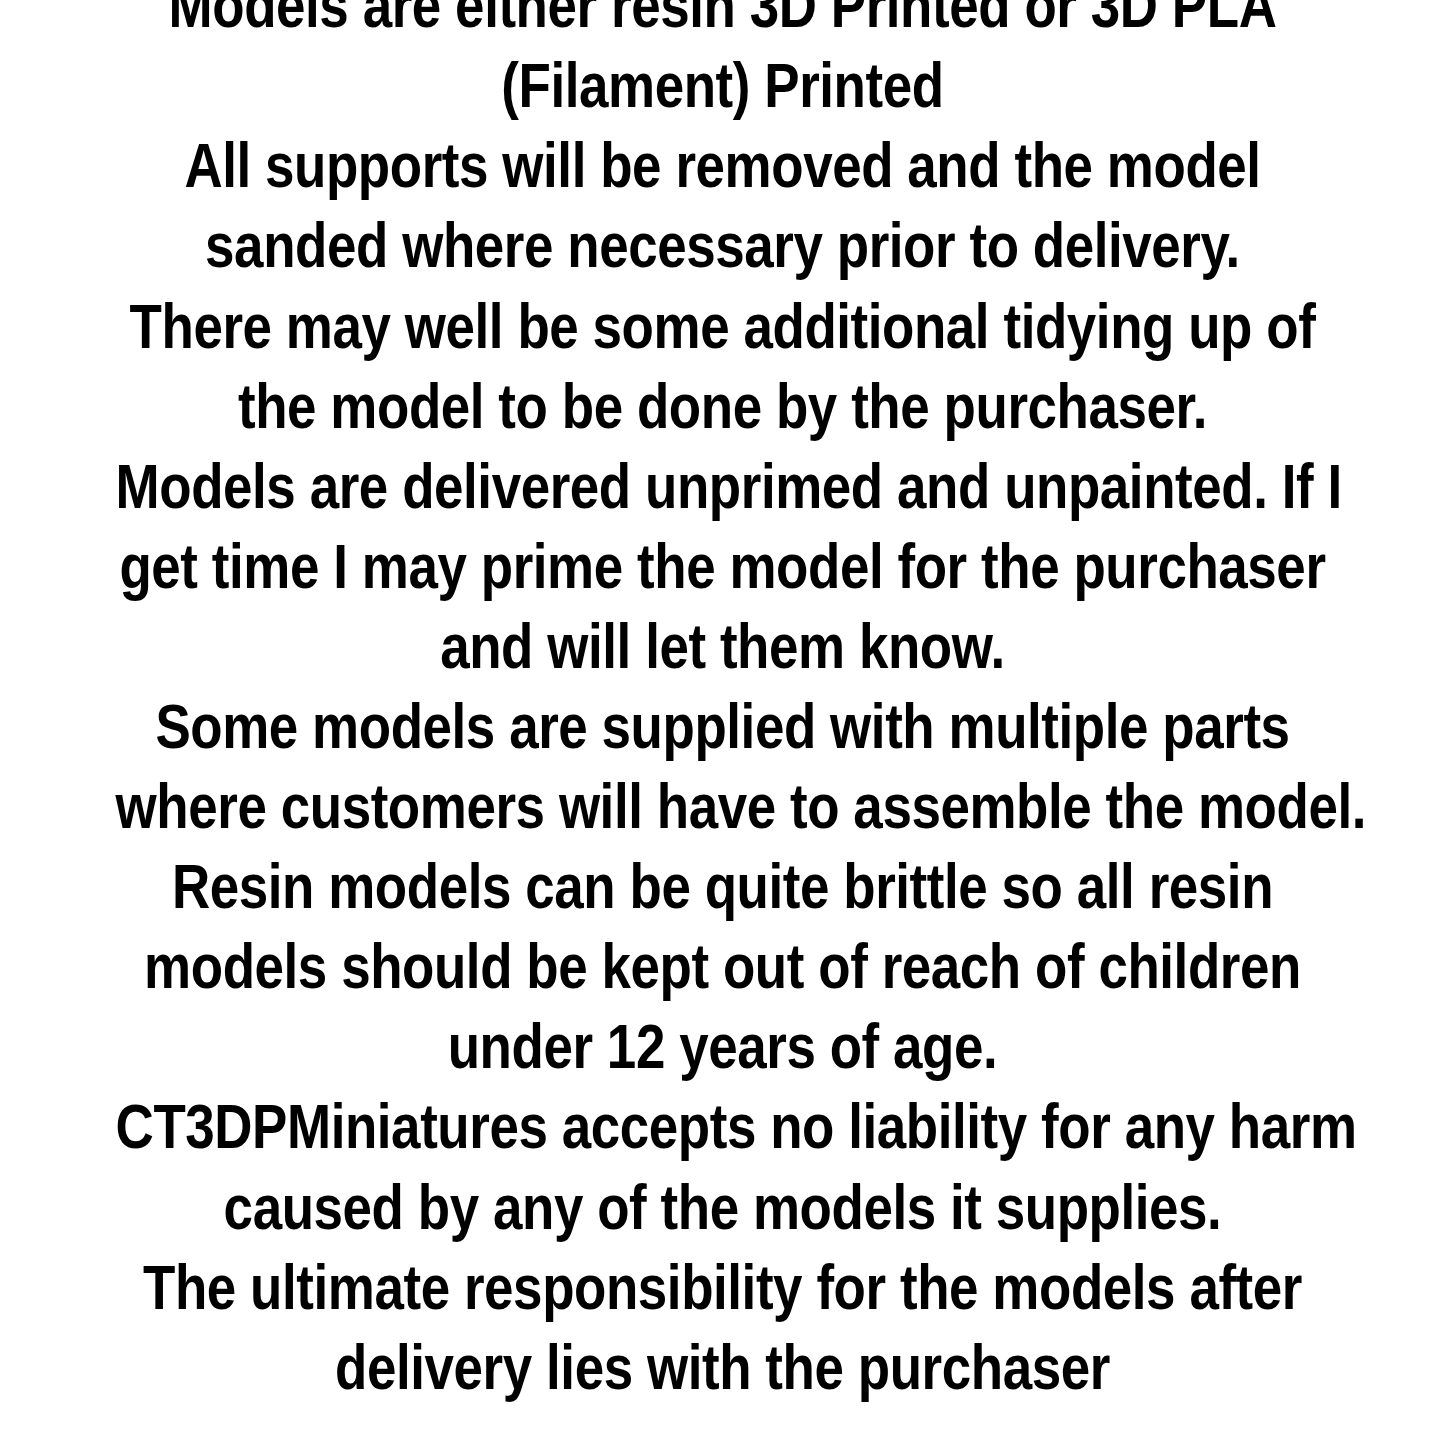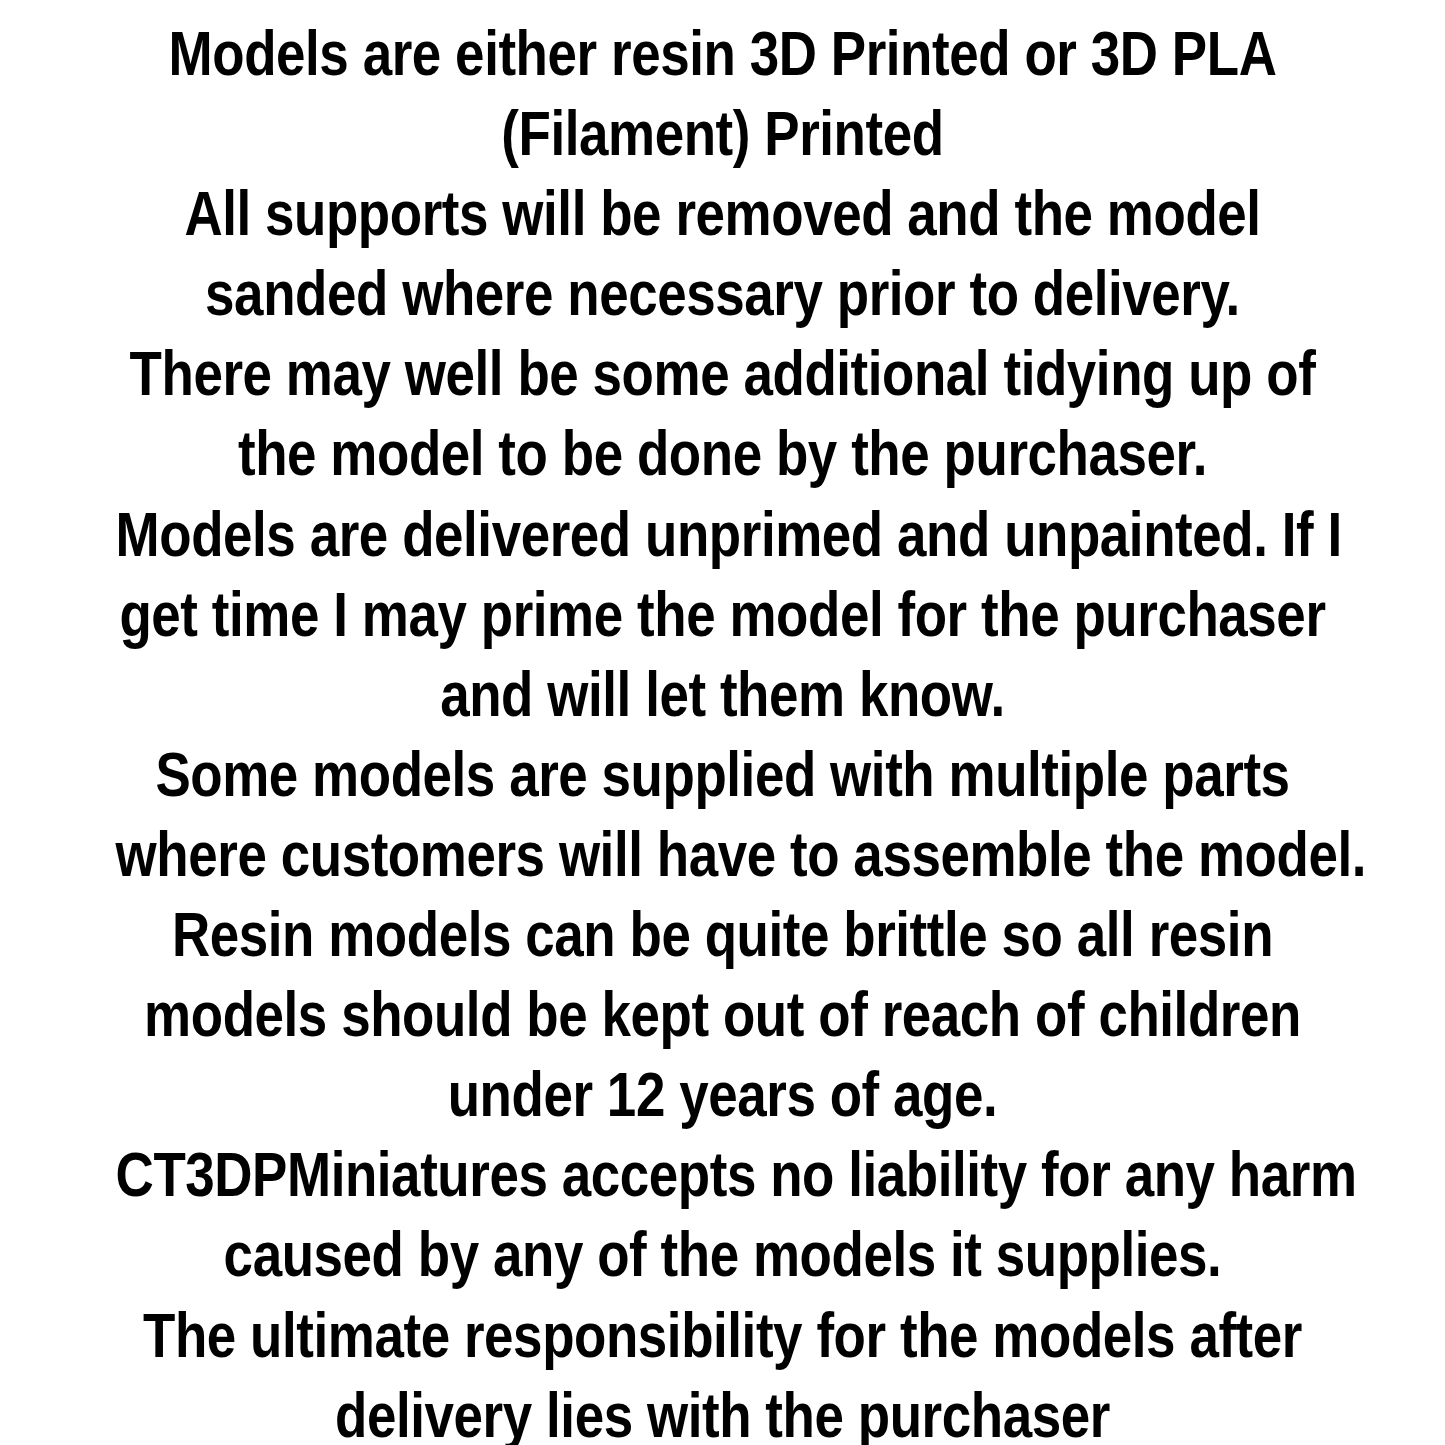--- a/index.html
+++ b/index.html
@@ -11,26 +11,25 @@
     width: 1445px;
     height: 1445px;
     background: var(--bg);
     overflow: hidden;
   }
   .notice {
     width: 1445px;
     height: 1370px;
     display: flex;
     flex-direction: column;
-    justify-content: flex-start;
+    justify-content: center;
     padding-top: 2px;
     font-family: "Liberation Sans", "DejaVu Sans", sans-serif;
     font-weight: 700;
     color: var(--fg);
-    margin-top: 11px;
   }
   .line {
     height: 80.1px;
     line-height: 80.1px;
     font-size: 63px;
     white-space: nowrap;
     text-align: center;
     transform: scaleX(0.84);
     transform-origin: 50% 50%;
     letter-spacing: -0.5px;

